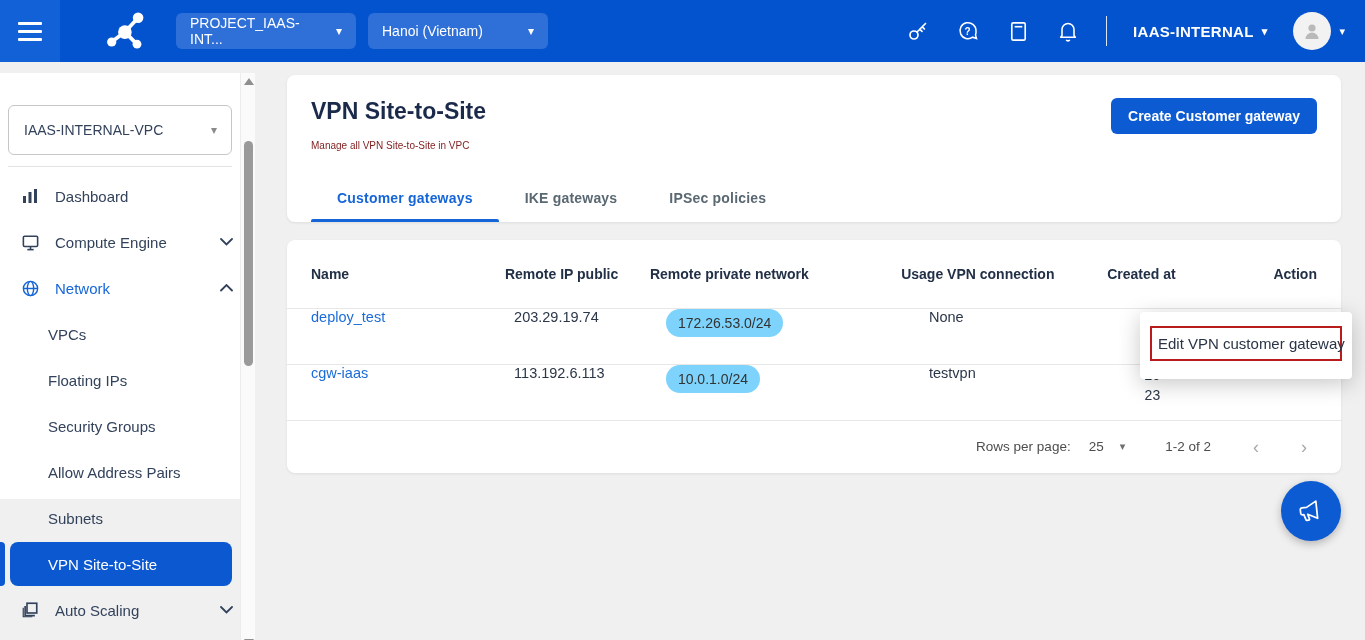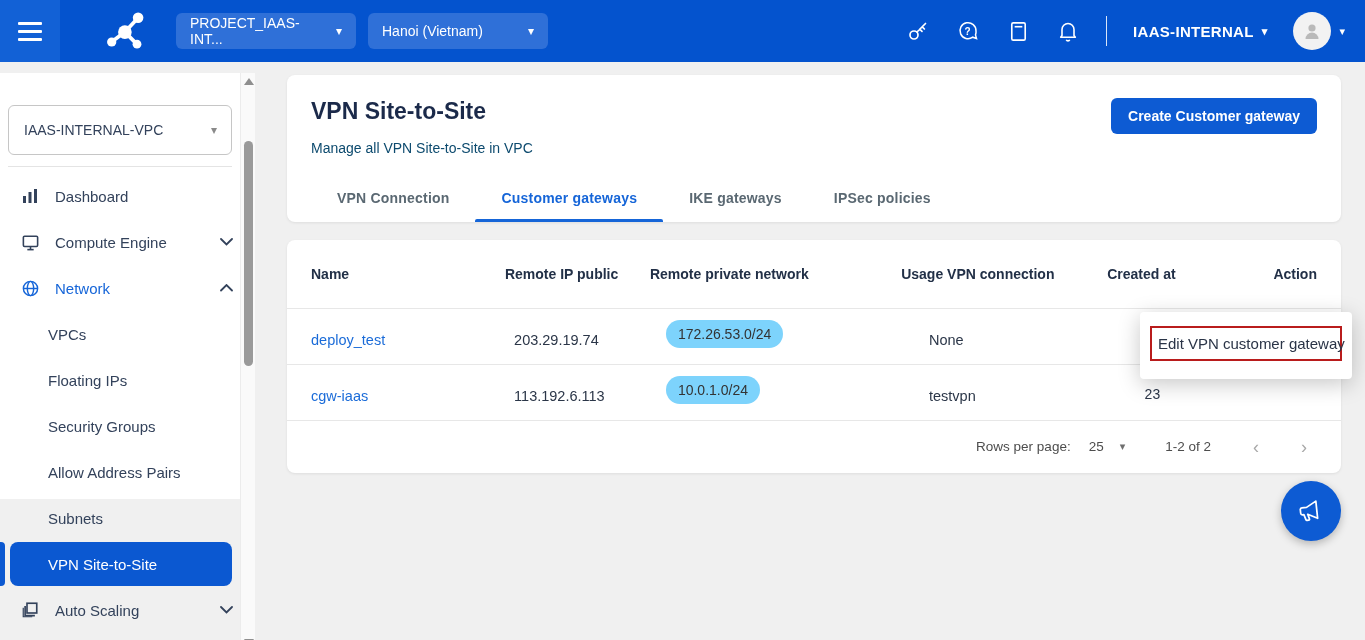--- a/index.html
+++ b/index.html
@@ -40,30 +40,30 @@
   .side-scroll { position:absolute; top:0; right:0; width:15px; height:578px; background:#fafafa; border-left:1px solid #ececec; }
   .tri-up { position:absolute; top:5px; left:3px; width:0; height:0; border-left:5px solid transparent; border-right:5px solid transparent; border-bottom:7px solid #8f8f8f; cursor:pointer; }
   .tri-down { position:absolute; bottom:5px; left:3px; width:0; height:0; border-left:5px solid transparent; border-right:5px solid transparent; border-top:7px solid #8f8f8f; cursor:pointer; }
   .thumb { position:absolute; top:68px; left:3px; width:9px; height:225px; background:#9a9a9a; border-radius:5px; cursor:pointer; }
 
   
   .main { position:absolute; top:62px; left:255px; width:1110px; height:578px; background:#f0f0f0; }
   .card { position:absolute; left:32px; width:1054px; background:#fff; border-radius:8px; box-shadow:0 1px 3px rgba(0,0,0,.08); }
   .card1 { top:13px; height:147px; }
   .page-title { font-size:23px; font-weight:bold; color:#1b2a4a; margin:23px 0 0 24px; }
-  .page-subtitle { font-size:14px; color:#0c4a6e; margin:15px 0 0 24px; }
+  .page-subtitle { font-size:10px; color:#7f1d1d; margin:15px 0 0 24px; }
   .create-btn { position:absolute; top:23px; right:24px; background:#0d5bd3; color:#fff; border:none; border-radius:6px; font-size:14px; font-weight:bold; padding:10px 17px; cursor:pointer; font-family:inherit; }
   .tabs { position:absolute; bottom:0; left:24px; display:flex; }
   .tab { font-size:14px; font-weight:bold; color:#5a6872; padding:0 26px 16px 26px; cursor:pointer; position:relative; letter-spacing:.2px; }
   .tab.active { color:#1565d8; }
   .tab.active::after { content:""; position:absolute; left:0; right:0; bottom:0; height:3px; background:#1565d8; border-radius:2px 2px 0 0; }
 
   .card2 { top:178px; height:233px; }
   .thead { display:flex; align-items:center; height:68px; padding:0 24px; }
-  .trow { display:flex; align-items:flex-end; height:56px; padding:16px 24px; border-top:1px solid #e7e7e7; }
+  .trow { display:flex; align-items:flex-start; height:56px; padding:0 24px; border-top:1px solid #e7e7e7; }
   .col-name { width:210px; } .col-ip { width:157px; } .col-priv { width:272px; } .col-usage { width:223px; } .col-created { width:140px; } .col-action { flex:1; text-align:right;margin-left:37px; }
   .th { font-size:14px; font-weight:bold; color:#223047; }
   .td { font-size:14.5px; color:#2b3648; }
   .cell-link { color:#1a6bd8; cursor:pointer; }
   .pill { display:inline-block; background:#7dd3fc; border-radius:16px; padding:6px 12px; font-size:14px; color:#333; }
   .created-lines { font-size:14px; color:#2b3648; line-height:1.45; }
   .pagination { display:flex; align-items:center; justify-content:flex-end; height:52px; border-top:1px solid #e7e7e7; padding-right:34px; font-size:13.5px; color:#4d4d4d; }
   .rpp-value { margin-left:18px; display:flex; align-items:center; gap:16px; cursor:pointer; }
   .rpp-value .caret { color:#6f6f6f; font-size:11px; }
   .range { margin-left:40px; }
@@ -245,21 +245,20 @@
   </div>
 </div>
 
 <div class="main">
 
   <div class="card card1">
     <div class="page-title">VPN Site-to-Site</div>
     <div class="page-subtitle">Manage all VPN Site-to-Site in VPC</div>
     <button class="create-btn">Create Customer gateway</button>
     <div class="tabs">
-      <div class="tab">VPN Connection</div>
       <div class="tab active">Customer gateways</div>
       <div class="tab">IKE gateways</div>
       <div class="tab">IPSec policies</div>
     </div>
   </div>
 
   <div class="card card2">
     <div class="thead">
       <div class="th col-name">Name</div>
       <div class="th col-ip">Remote IP public</div>

